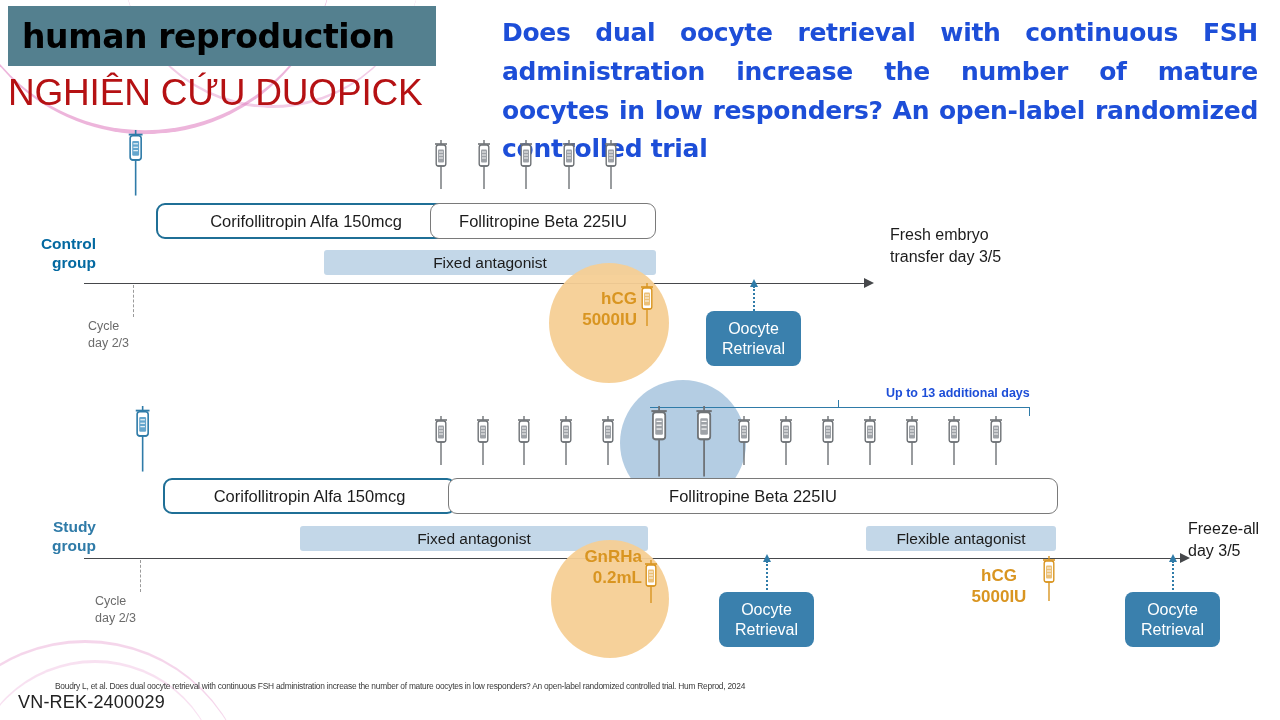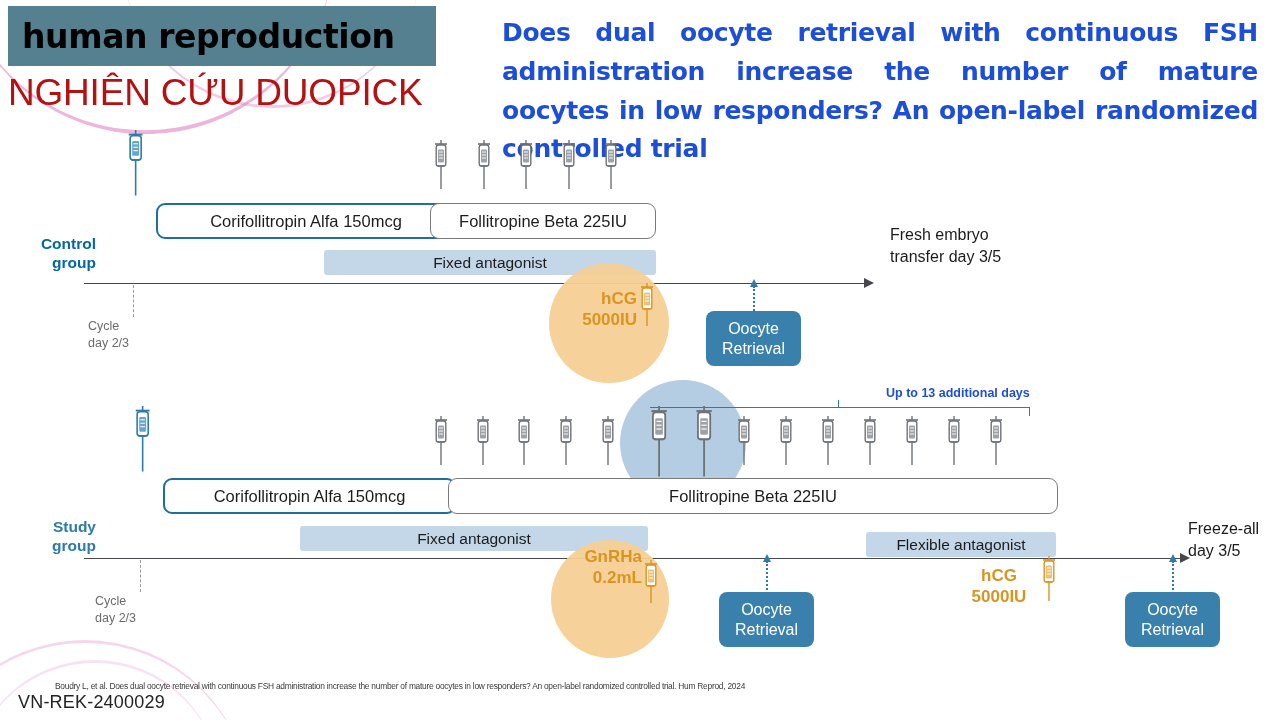--- a/index.html
+++ b/index.html
@@ -340,21 +340,21 @@
     <div>Cycle</div>
     <div>day 2/3</div>
   </div>
 
   <div id="dual-circle" style="left:620px; top:252px; width:126px; height:126px;"></div>
 
   <div class="drug-box cori" style="left:135px; top:350px; width:293px; height:36px;">Corifollitropin Alfa 150mcg</div>
   <div class="drug-box foll" style="left:448px; top:350px; width:610px; height:36px;">Follitropine Beta 225IU</div>
 
   <div class="antag-bar" style="left:300px; top:398px; width:348px; height:25px;">Fixed antagonist</div>
-  <div class="antag-bar" style="left:866px; top:398px; width:190px; height:25px;margin-top:6px;">Flexible antagonist</div>
+  <div class="antag-bar" style="left:866px; top:398px; width:190px; height:25px;">Flexible antagonist</div>
 
   <div class="trigger-circle" style="left:551px; top:412px; width:118px; height:118px;"></div>
   <div class="trigger-text" style="left:562px; top:418px; width:80px;">
     <div>GnRHa</div>
     <div>0.2mL</div>
   </div>
 
   <div class="trigger-text plain" style="left:958px; top:437px; width:82px;">
     <div>hCG</div>
     <div>5000IU</div>

